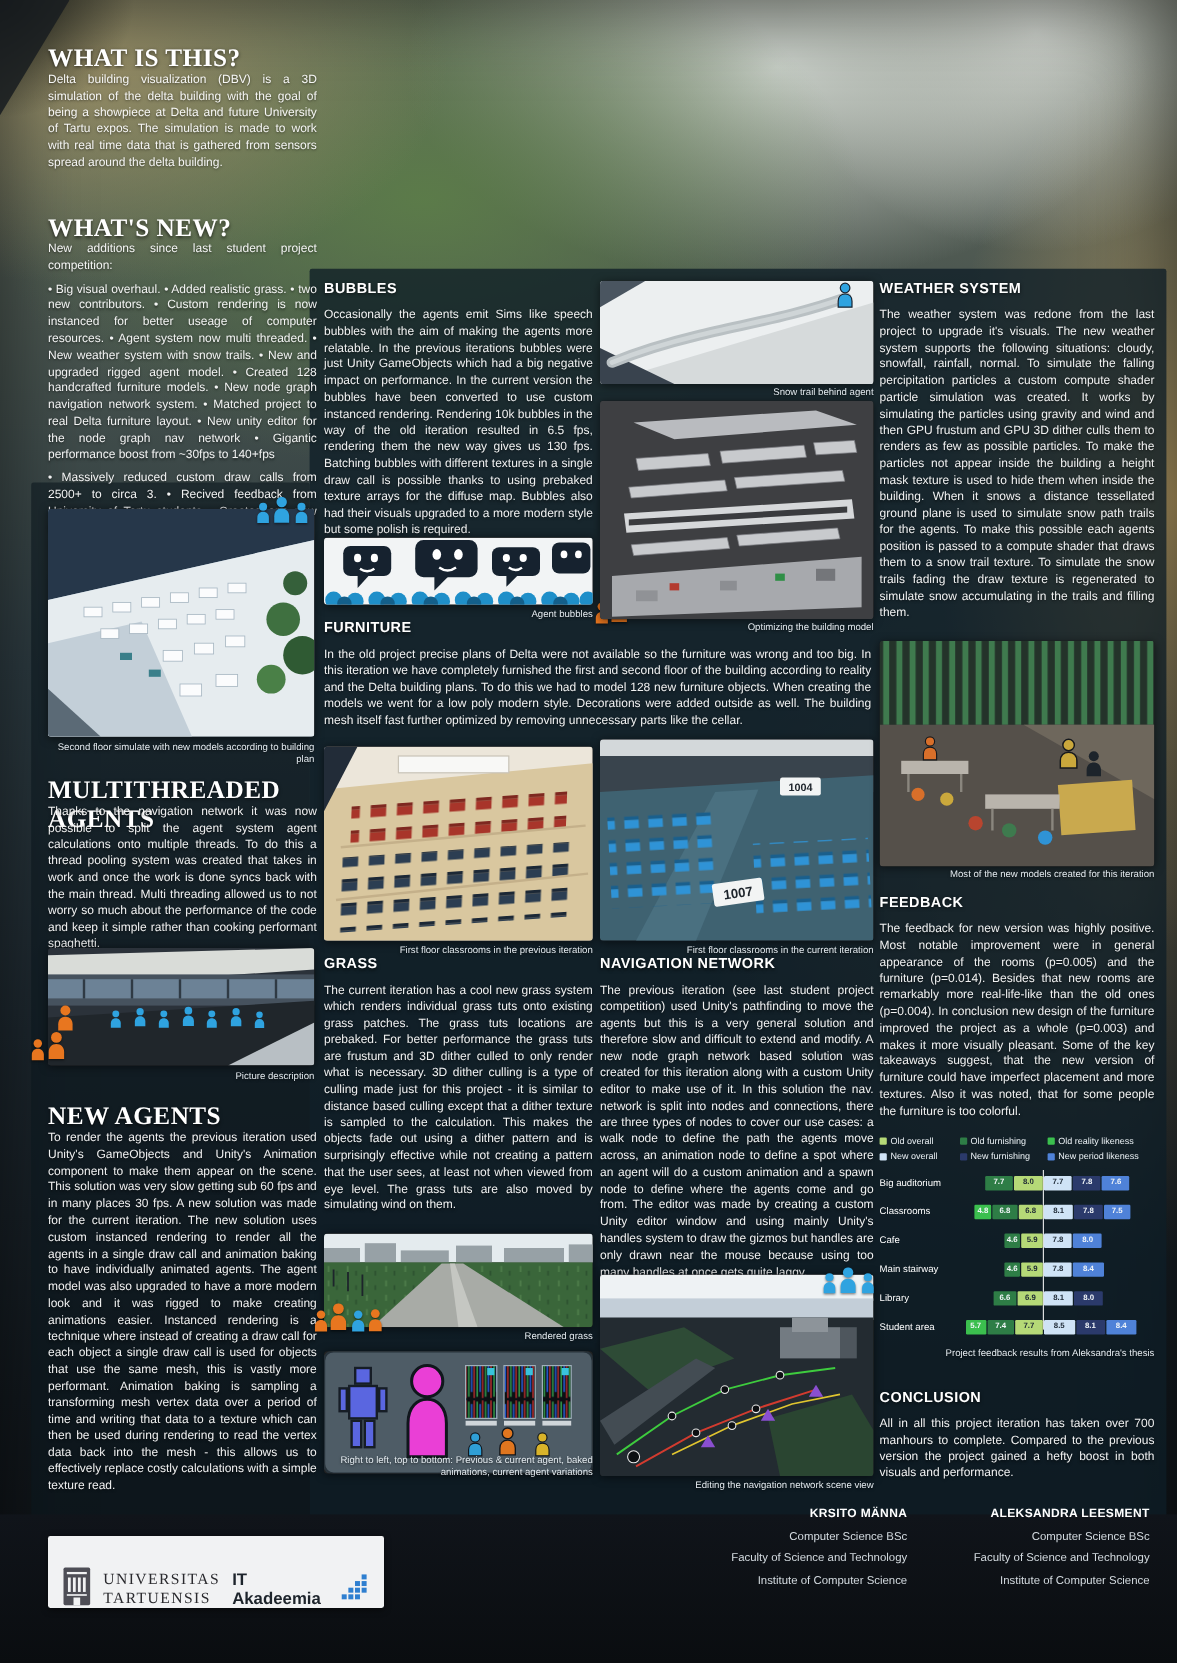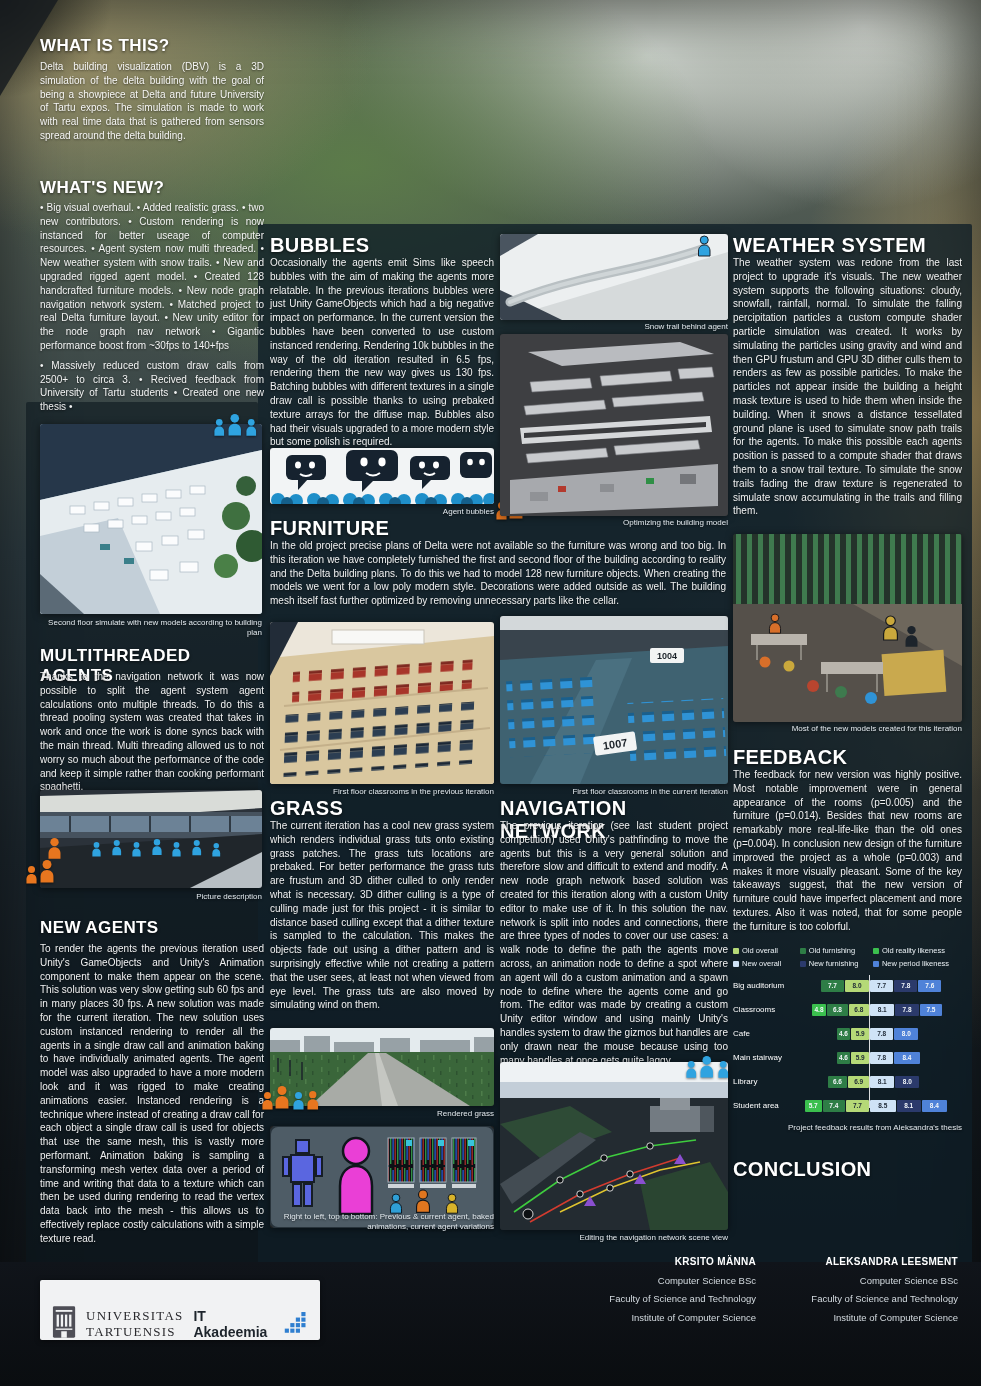--- a/index.html
+++ b/index.html
@@ -14,22 +14,22 @@
       radial-gradient(ellipse 280px 520px at 100% 30%, rgba(186,156,96,.85), transparent 72%),
       radial-gradient(ellipse 500px 420px at 96% 54%, rgba(150,128,86,.4), transparent 72%),
       linear-gradient(180deg,#6b7263 0%,#4a554f 18%,#2c3a40 40%,#1c262d 62%,#12181d 84%,#0d1013 100%);
     box-shadow:inset 0 0 70px rgba(0,0,0,.55);}
   .panel{position:absolute;}
   .panel-mid{left:258px;top:224px;width:714px;height:1044px;background:rgba(14,30,39,.78);border-radius:2px;}
   .panel-left{left:26px;top:402px;width:232px;height:866px;background:rgba(12,24,30,.6);border-radius:2px;}
   .panel-bottom{left:0;top:1262px;width:981px;height:124px;background:linear-gradient(180deg,#10141a,#0a0d10);}
   .corner-wedge{left:0;top:0;width:58px;height:96px;background:#171c20;clip-path:polygon(0 0,100% 0,0 100%);opacity:.85;}
   .sec{position:absolute;}
-  .h{font-weight:bold;font-size:20px;line-height:1.15;color:#fff;letter-spacing:.4px;text-shadow:0 1px 3px rgba(0,0,0,.65);}
-  .h.big{font-size:17px;}
+  .h{font-weight:bold;font-size:12px;line-height:1.15;color:#fff;letter-spacing:.4px;text-shadow:0 1px 3px rgba(0,0,0,.65);}
+  .h.big{font-size:21px;font-family:Liberation Serif, serif;}
   .b{font-size:10px;line-height:1.38;color:rgba(255,255,255,.94);text-align:justify;text-shadow:0 1px 2px rgba(0,0,0,.5);}
   .b p{margin:0 0 6px 0;}
   .cap{font-size:8px;line-height:1.3;color:#e3eaef;text-align:right;text-shadow:0 1px 2px rgba(0,0,0,.6);}
   .img{position:absolute;border-radius:3px;overflow:hidden;box-shadow:0 1px 7px rgba(0,0,0,.5);background:#222;}
   .img svg{display:block;width:100%;height:100%;}
   .icons{position:absolute;filter:drop-shadow(0 1px 1px rgba(0,0,0,.5));}
   .title-wrap{position:absolute;left:262px;top:18px;width:708px;height:212px;}
   .title-wrap svg{width:100%;height:100%;filter:drop-shadow(0 2px 6px rgba(0,0,0,.35));}
   .title-wrap text{font-family:"Liberation Sans",sans-serif;font-weight:bold;letter-spacing:3px;
     fill:#1d2a38;stroke:#ffffff;stroke-width:5;paint-order:stroke;}
@@ -102,20 +102,21 @@
   <div class="panel panel-left"></div>
   <div class="panel panel-bottom"></div>
   <div class="panel corner-wedge"></div>
 
 
   <div class="sec h big" style="left:40px;top:36px;width:222px">WHAT IS THIS?</div>
   <div class="sec b" style="left:40px;top:60px;width:224px">Delta building visualization (DBV) is a 3D simulation of the delta building with the goal of being a showpiece at Delta and future University of Tartu expos. The simulation is made to work with real time data that is gathered from sensors spread around the delta building.</div>
 
   <div class="sec h big" style="left:40px;top:178px;width:222px">WHAT'S NEW?</div>
   <div class="sec b" style="left:40px;top:201px;width:224px">
+    <p>New additions since last student project competition:</p>
     <p>• Big visual overhaul. • Added realistic grass. • two new contributors. • Custom rendering is now instanced for better useage of computer resources. • Agent system now multi threaded. • New weather system with snow trails. • New and upgraded rigged agent model. • Created 128 handcrafted furniture models. • New node graph navigation network system. • Matched project to real Delta furniture layout. • New unity editor for the node graph nav network • Gigantic performance boost from ~30fps to 140+fps</p>
     <p>• Massively reduced custom draw calls from 2500+ to circa 3. • Recived feedback from University of Tartu students • Created one new thesis •</p>
   </div>
 
   <div class="img" style="left:40px;top:424px;width:222px;height:190px">
     <svg viewBox="0 0 222 190" preserveAspectRatio="none">
       <rect width="222" height="190" fill="#9db3c4"></rect>
       <polygon points="0,0 222,0 222,26 0,76" fill="#26374a"></polygon>
       <polygon points="0,76 222,26 222,190 0,190" fill="#e6ecef"></polygon>
       <polygon points="0,112 78,94 120,190 0,190" fill="#c3cfd8"></polygon>
@@ -597,20 +598,21 @@
               <span class="ch-seg" style="width: 24.3px; background: rgb(43, 58, 107); color: rgb(242, 246, 249);">8.1</span>
               <span class="ch-seg" style="width: 25.2px; background: rgb(79, 130, 216); color: rgb(242, 246, 249);">8.4</span>
             </div>
           </div>
         </div>
       </div>
     <div class="cap">Project feedback results from Aleksandra's thesis</div>
   </div>
 
   <div class="sec h" style="left:733px;top:1158px;width:229px">CONCLUSION</div>
+  <div class="sec b" style="left:733px;top:1180px;width:229px">All in all this project iteration has taken over 700 manhours to complete. Compared to the previous version the project gained a hefty boost in both visuals and performance.</div>
 
   <div class="logobox">
     <svg width="26" height="36" viewBox="0 0 26 36">
       <rect x="1" y="1" width="24" height="34" rx="1.5" fill="#4e4e56"></rect>
       <g fill="#f1f2f3">
         <rect x="4" y="5" width="18" height="2"></rect>
         <rect x="5" y="10" width="2.5" height="13"></rect>
           <rect x="9.5" y="10" width="2.5" height="13"></rect>
           <rect x="14" y="10" width="2.5" height="13"></rect>
           <rect x="18.5" y="10" width="2.5" height="13"></rect>

